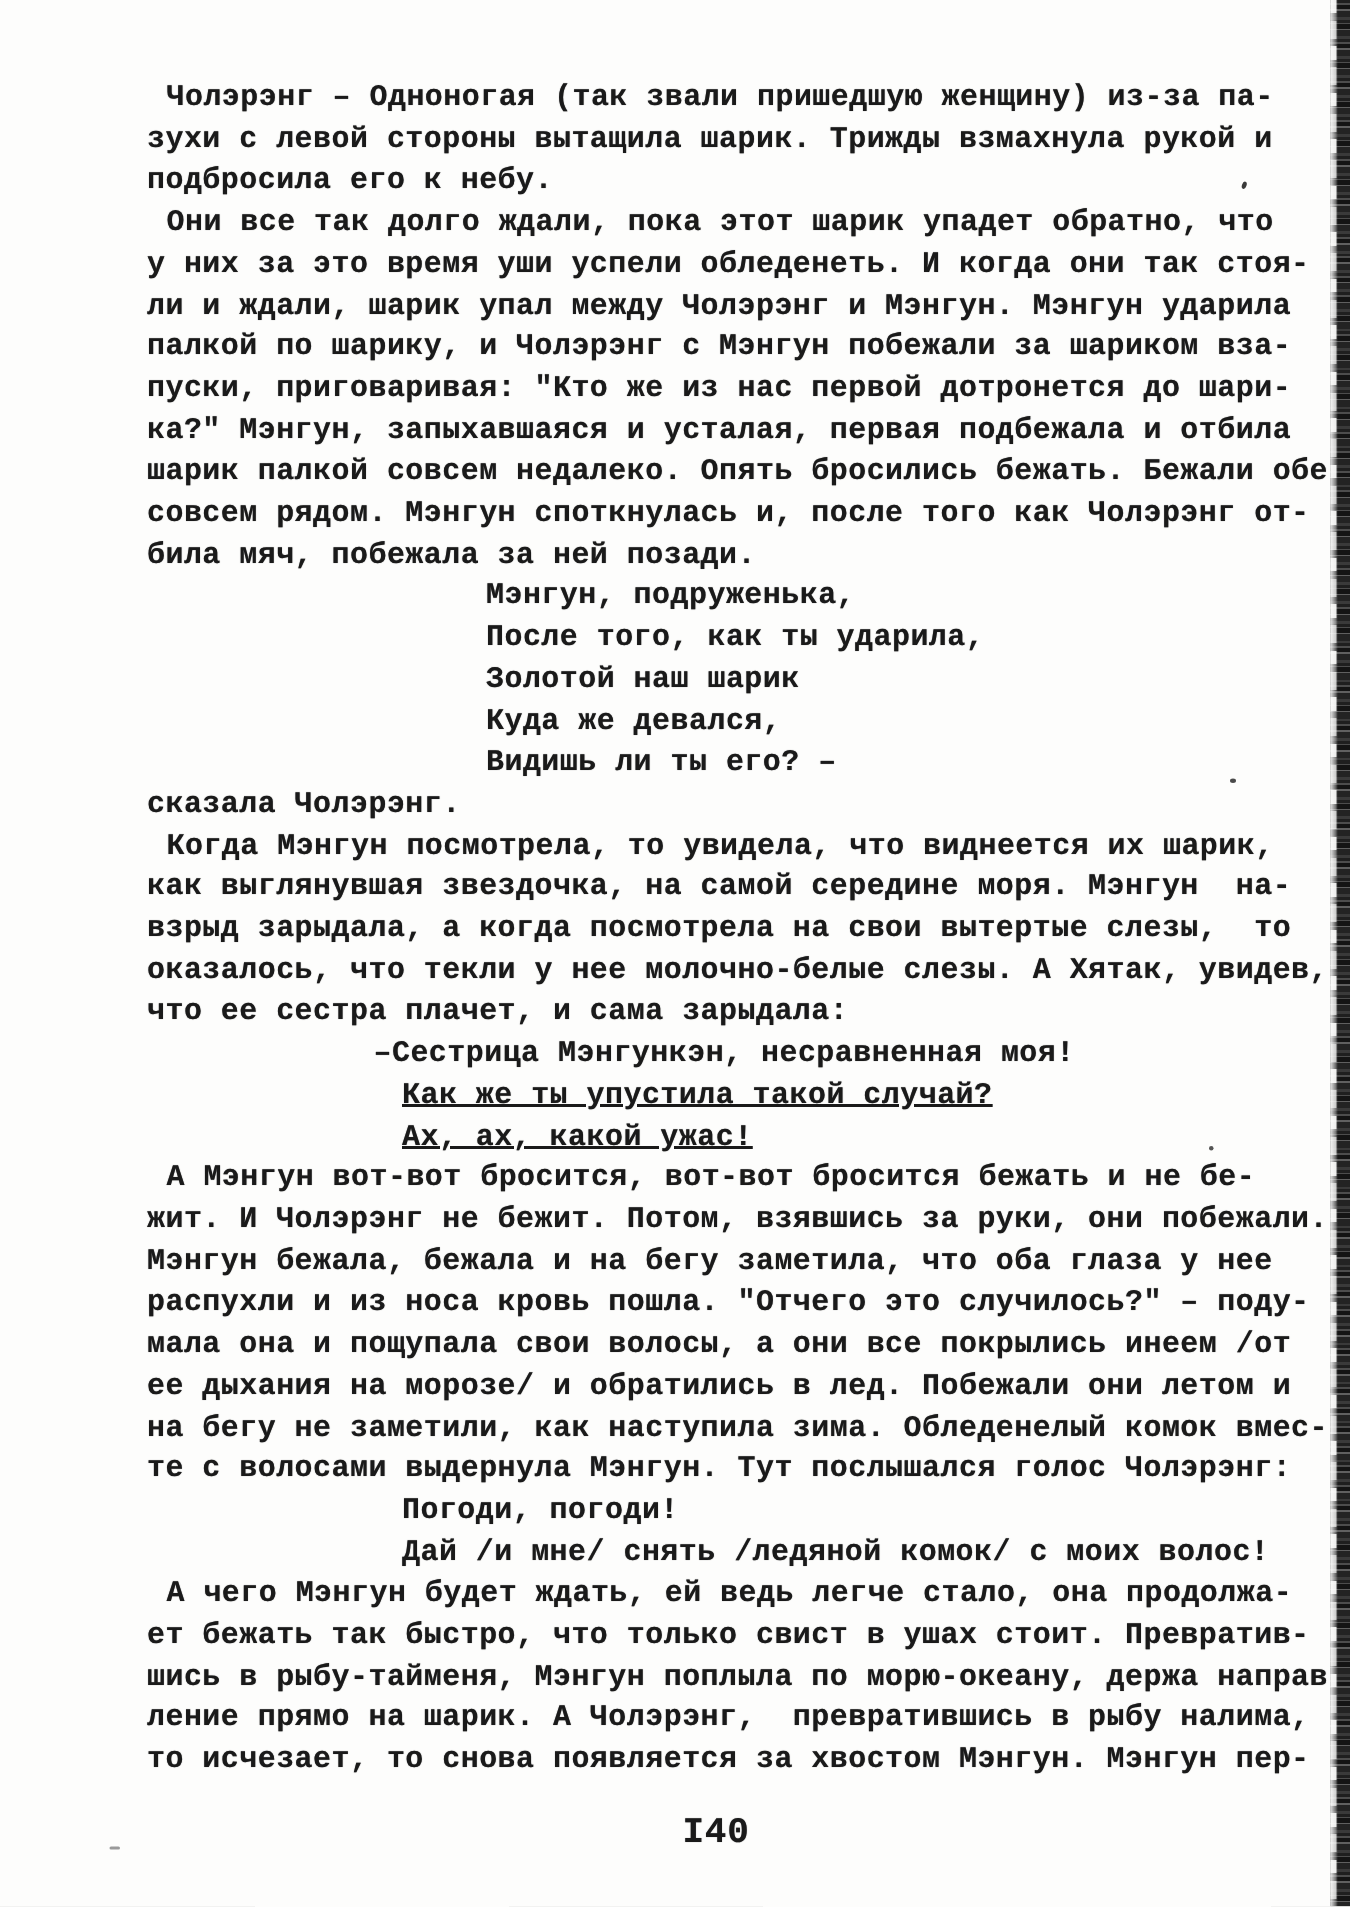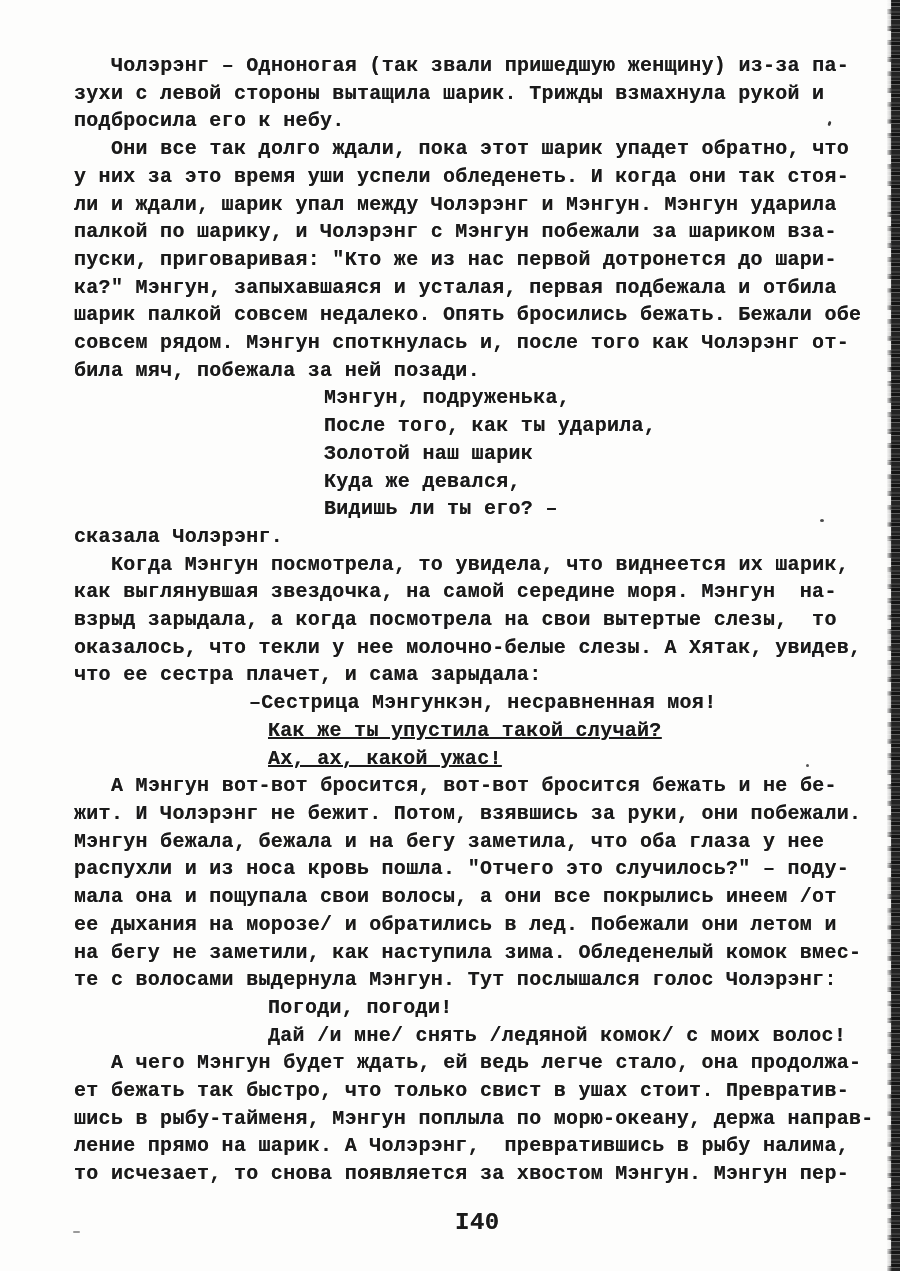--- a/index.html
+++ b/index.html
@@ -22,21 +22,21 @@
     top: 52px;
     width: 800px;
     font-size: 20px;
     font-weight: bold;
     line-height: 27.7px;
     letter-spacing: 0.3px;
     white-space: pre;
     text-shadow: 0 0 0.6px rgba(25,25,25,0.65);
   }
   .line { min-height: 27.7px; }
-  .flush   { padding-left: 0; }
+  .flush   { padding-left: 0; margin-left: 24px; }
   .para    { padding-left: 37px; }
   .verse1  { padding-left: 250px; }
   .verse2a { padding-left: 175px; }
   .verse2b { padding-left: 194px; text-decoration: underline; }
   .verse3  { padding-left: 194px; }
 
   .page-number {
     position: absolute;
     left: 455px;
     top: 1209px;

